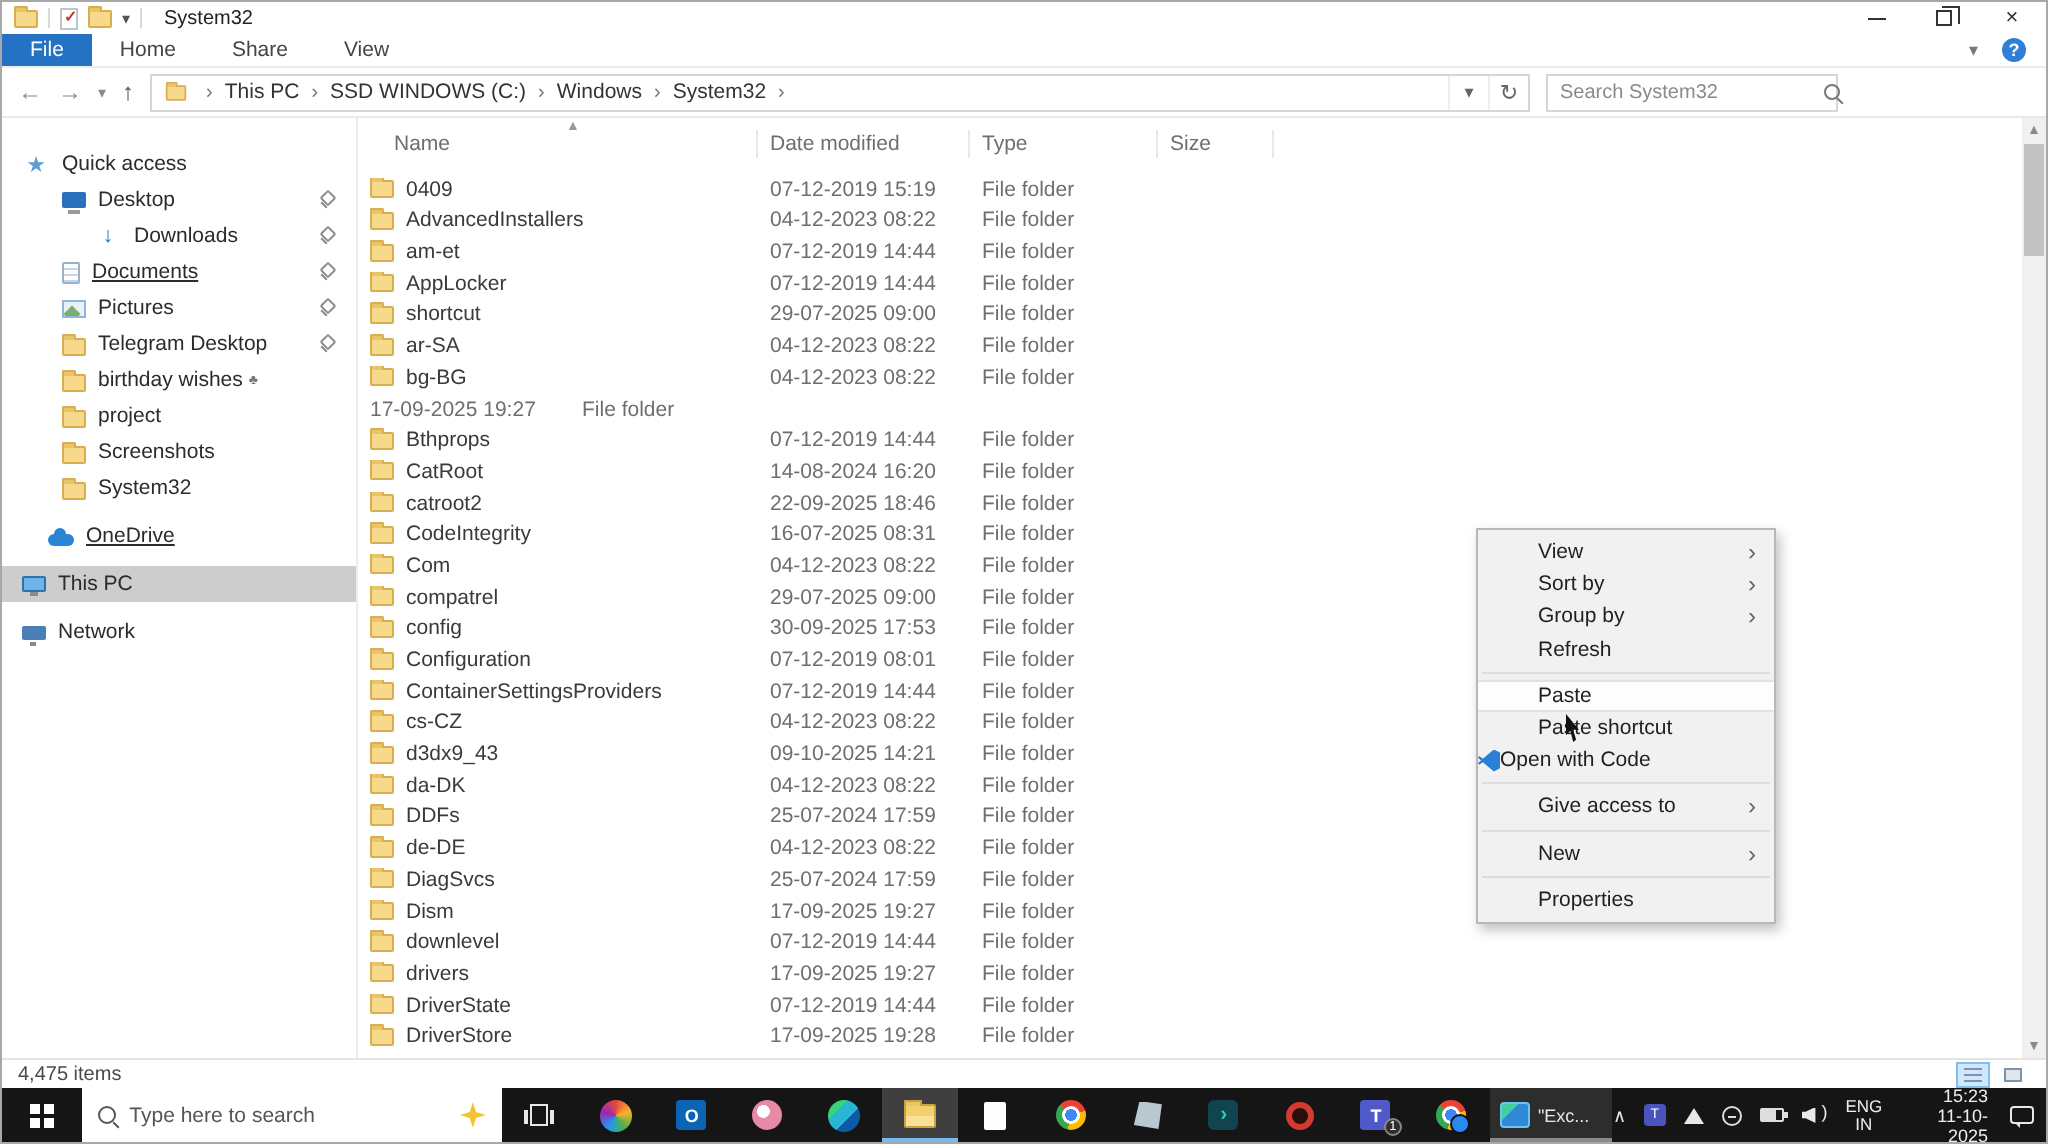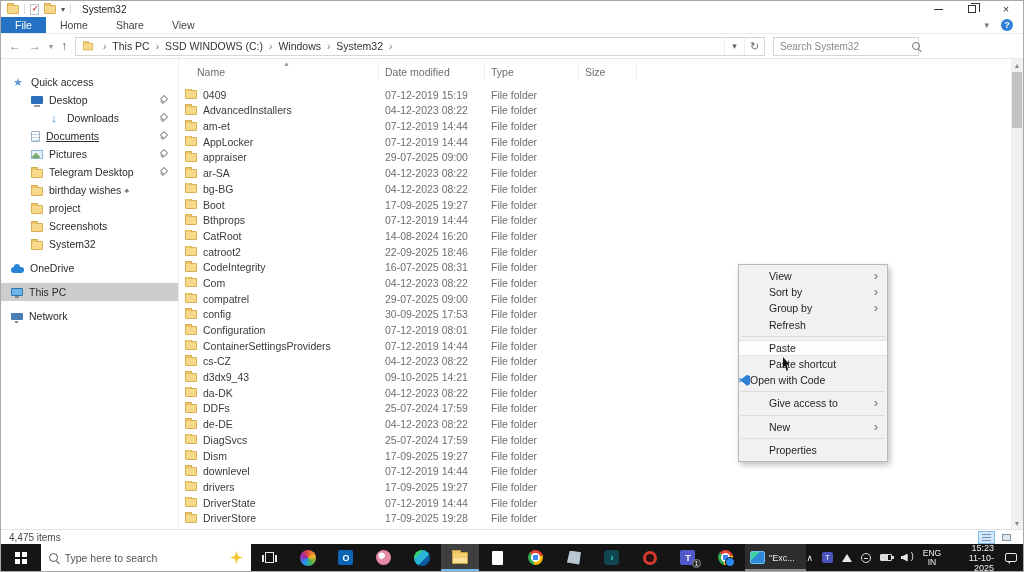--- a/index.html
+++ b/index.html
@@ -347,21 +347,21 @@
         <span class="sb-label">Screenshots</span>
 
         <span class="pin"></span>
       </div>
         <div class="sidebar-item" style="padding-left: 30px;">
         <span class="sb-icon i-folder"></span>
         <span class="sb-label">System32</span>
 
         <span class="pin"></span>
       </div>
-        <div class="sidebar-item group-gap" style="padding-left: 10px;">
+        <div class="sidebar-item group-gap" style="padding-left: 23px; text-decoration: underline;">
         <span class="sb-icon i-onedrive"></span>
         <span class="sb-label">OneDrive</span>
 
         <span class="pin"></span>
       </div>
         <div class="sidebar-item selected group-gap" style="padding-left: 10px;">
         <span class="sb-icon i-thispc"></span>
         <span class="sb-label">This PC</span>
 
         <span class="pin"></span>
@@ -425,21 +425,21 @@
             <span class="i-folder"></span>
             <span>AppLocker</span>
           </span>
           <span class="cell c-date">07-12-2019 14:44</span>
           <span class="cell c-type">File folder</span>
           <span class="cell c-size"></span>
         </div>
           <div class="row">
           <span class="cell c-name">
             <span class="i-folder"></span>
-            <span>appraiser</span>
+            <span>shortcut</span>
           </span>
           <span class="cell c-date">29-07-2025 09:00</span>
           <span class="cell c-type">File folder</span>
           <span class="cell c-size"></span>
         </div>
           <div class="row">
           <span class="cell c-name">
             <span class="i-folder"></span>
             <span>ar-SA</span>
           </span>
@@ -450,24 +450,20 @@
           <div class="row">
           <span class="cell c-name">
             <span class="i-folder"></span>
             <span>bg-BG</span>
           </span>
           <span class="cell c-date">04-12-2023 08:22</span>
           <span class="cell c-type">File folder</span>
           <span class="cell c-size"></span>
         </div>
           <div class="row">
-          <span class="cell c-name">
-            <span class="i-folder"></span>
-            <span>Boot</span>
-          </span>
           <span class="cell c-date">17-09-2025 19:27</span>
           <span class="cell c-type">File folder</span>
           <span class="cell c-size"></span>
         </div>
           <div class="row">
           <span class="cell c-name">
             <span class="i-folder"></span>
             <span>Bthprops</span>
           </span>
           <span class="cell c-date">07-12-2019 14:44</span>

